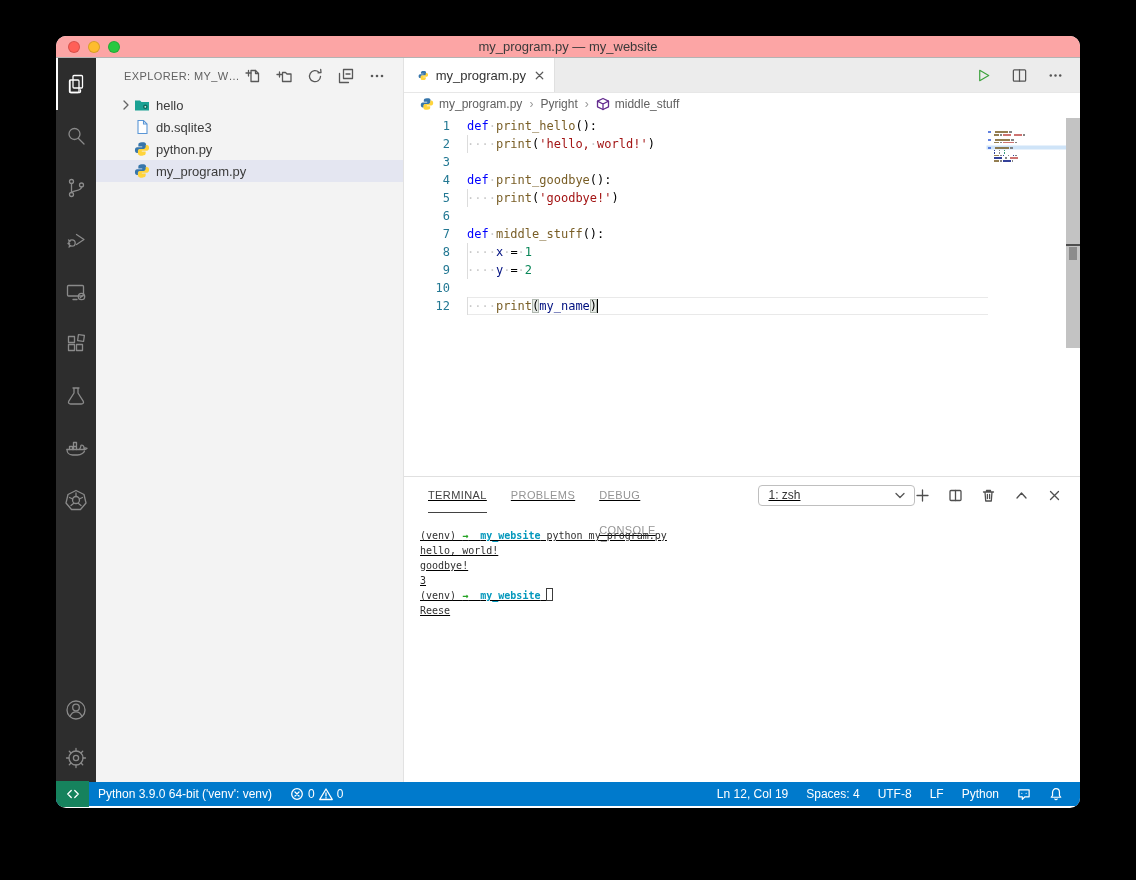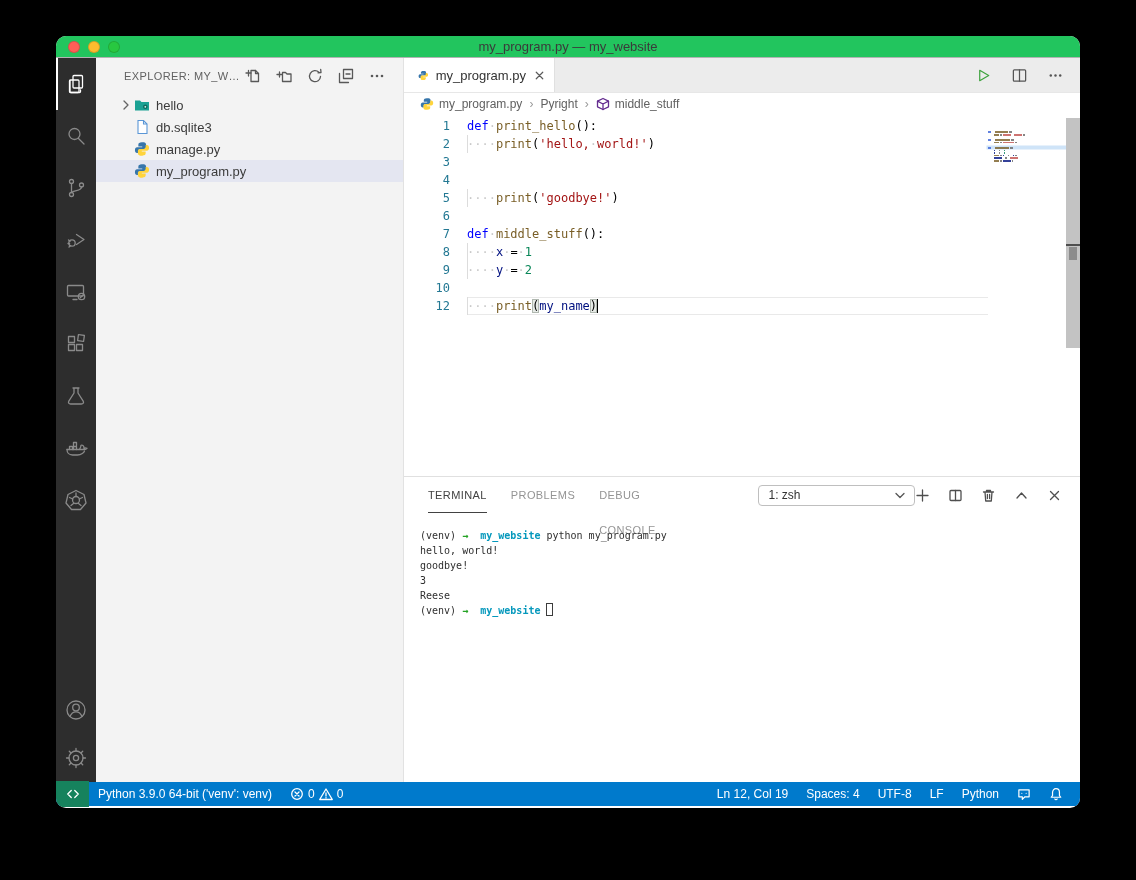--- a/index.html
+++ b/index.html
@@ -1,20 +1,20 @@
 <!DOCTYPE html>
 <html><head>
 <meta charset="utf-8">
 <style>
   * { box-sizing: border-box; margin: 0; padding: 0; }
   html,body { width:1136px; height:880px; background:#000; font-family:"Liberation Sans", sans-serif; }
   .window { position:absolute; left:56px; top:36px; width:1024px; height:772px; background:#fff; border-radius:10px; overflow:hidden; }
 
   
-  .titlebar { height:22px; background:#22c55e; border-bottom:1px solid #b3b3b3; position:relative; }
+  .titlebar { height:22px; background:#fca5a5; border-bottom:1px solid #b3b3b3; position:relative; }
   .lights { position:absolute; left:12px; top:5px; display:flex; gap:8px; }
   .light { width:12px; height:12px; border-radius:50%; border:0.5px solid rgba(0,0,0,.15); }
   .l-close{ background:#ff5f57;} .l-min{ background:#febc2e;} .l-zoom{ background:#28c840;}
   .win-title { text-align:center; font-size:13px; line-height:21px; color:#3a3a3a; }
 
   
   .main { display:flex; height:724px; }
 
   
   .activitybar { width:40px; background:#2d2d2d; display:flex; flex-direction:column; }
@@ -67,21 +67,21 @@
 
   .minimap { width:78px; padding-top:3px; }
   .mm-row { height:1.6px; margin-bottom:1px; white-space:nowrap; }
   .mm-row span { display:inline-block; height:100%; margin-right:1px; opacity:.8; }
   .mm-row.mm-cur { background:#cfe4f8; box-shadow:0 0 0 1.5px #cfe4f8; }
   .scrollbar { position:absolute; right:0; top:3px; width:14px; height:230px; background:#c3c3c3; cursor:pointer; }
   .sbar-line { position:absolute; top:126px; left:0; width:14px; height:2px; background:#4e4e4e; }
   .sbar-thumb { position:absolute; top:129px; left:3px; width:8px; height:13px; background:#8c8c8c; }
 
   
-  .panel { flex:1; border-top:1px solid #e0e0e0; display:flex; flex-direction:column; }
+  .panel { flex:1; border-top:1px solid #e0e0e0; display:flex; flex-direction:column;text-decoration:underline; }
   .panel-head { height:36px; display:flex; align-items:center; padding:0 18px 0 24px; }
   .ptab { font-size:11px; letter-spacing:.4px; color:#949494; margin-right:24px; height:35px; line-height:35px; cursor:pointer; }
   .ptab.active { color:#424242; border-bottom:1px solid #424242; }
   .shell-select { margin-left:38px; width:162px; height:21px; border:1px solid #bfbfbf; border-radius:4px; display:flex; align-items:center; padding:0 9px; font-size:12px; color:#333; cursor:pointer; background:#fff; }
   .shell-select svg { margin-left:auto; width:10px; height:7px; color:#555; }
   .panel-actions { margin-left:auto; display:flex; align-items:center; gap:18px; color:#4f4f4f; }
   .panel-actions svg { width:15px; height:15px; cursor:pointer; }
   .term { padding:15px 0 0 16px; font-family:"DejaVu Sans Mono", monospace; font-size:10px; line-height:15px; }
   .term-line { white-space:pre; }
   .t-plain{color:#2f2f2f}
@@ -250,21 +250,21 @@
             <span>db.sqlite3</span>
           </div>
           <div class="tree-row">
             <span class="twisty"></span>
             <span class="ticon">
               <svg viewBox="0 0 14 14">
                 <path d="M6.8 1.2c-2 0-3 .8-3 2v1.6h3.4v.7H2.7c-1.2 0-1.9 1-1.9 2.5 0 1.4.7 2.4 1.9 2.4h1.1V8.9c0-1 .9-1.8 1.9-1.8h3.1c1 0 1.8-.8 1.8-1.8V3.2c0-1.1-.9-2-2-2z" fill="#3776ab"></path>
                 <path d="M7.2 12.8c2 0 3-.8 3-2V9.2H6.8v-.7h4.5c1.2 0 1.9-1 1.9-2.5 0-1.4-.7-2.4-1.9-2.4h-1.1v1.5c0 1-.9 1.8-1.9 1.8H5.2c-1 0-1.8.8-1.8 1.8v2.1c0 1.1.9 2 2 2z" fill="#ffd43b"></path>
               </svg>
             </span>
-            <span>manage.py</span>
+            <span>python.py</span>
           </div>
           <div class="tree-row sel">
             <span class="twisty"></span>
             <span class="ticon">
               <svg viewBox="0 0 14 14">
                 <path d="M6.8 1.2c-2 0-3 .8-3 2v1.6h3.4v.7H2.7c-1.2 0-1.9 1-1.9 2.5 0 1.4.7 2.4 1.9 2.4h1.1V8.9c0-1 .9-1.8 1.9-1.8h3.1c1 0 1.8-.8 1.8-1.8V3.2c0-1.1-.9-2-2-2z" fill="#3776ab"></path>
                 <path d="M7.2 12.8c2 0 3-.8 3-2V9.2H6.8v-.7h4.5c1.2 0 1.9-1 1.9-2.5 0-1.4-.7-2.4-1.9-2.4h-1.1v1.5c0 1-.9 1.8-1.9 1.8H5.2c-1 0-1.8.8-1.8 1.8v2.1c0 1.1.9 2 2 2z" fill="#ffd43b"></path>
               </svg>
             </span>
             <span>my_program.py</span>
@@ -327,20 +327,21 @@
             <div class="code-line">
               <span class="ln">2</span>
               <span class="code-text"><span class="tok-wsi">····</span><span class="tok-fn">print</span><span class="tok-pun">(</span><span class="tok-str">'hello,</span><span class="tok-ws">·</span><span class="tok-str">world!'</span><span class="tok-pun">)</span></span>
             </div>
             <div class="code-line">
               <span class="ln">3</span>
               <span class="code-text"></span>
             </div>
             <div class="code-line">
               <span class="ln">4</span>
+              <span class="code-text"><span class="tok-kw">def</span><span class="tok-ws">·</span><span class="tok-fn">print_goodbye</span><span class="tok-pun">():</span></span>
             </div>
             <div class="code-line">
               <span class="ln">5</span>
               <span class="code-text"><span class="tok-wsi">····</span><span class="tok-fn">print</span><span class="tok-pun">(</span><span class="tok-str">'goodbye!'</span><span class="tok-pun">)</span></span>
             </div>
             <div class="code-line">
               <span class="ln">6</span>
               <span class="code-text"></span>
             </div>
             <div class="code-line">
@@ -411,22 +412,22 @@
             <svg class="oicon" viewBox="0 0 15 15">
                 <path d="M3.5 3.5l8 8M11.5 3.5l-8 8"></path>
               </svg>
           </div>
         </div>
         <div class="term" id="term">
             <div class="term-line"><span class="t-plain">(venv) </span><span class="t-green">→</span><span class="t-plain">  </span><span class="t-cyan">my_website</span><span class="t-plain"> python my_program.py</span></div>
             <div class="term-line"><span class="t-plain">hello, world!</span></div>
             <div class="term-line"><span class="t-plain">goodbye!</span></div>
             <div class="term-line"><span class="t-plain">3</span></div>
+            <div class="term-line"><span class="t-plain">(venv) </span><span class="t-green">→</span><span class="t-plain">  </span><span class="t-cyan">my_website</span><span class="t-plain"> </span><span class="t-cursor"></span></div>
             <div class="term-line"><span class="t-plain">Reese</span></div>
-            <div class="term-line"><span class="t-plain">(venv) </span><span class="t-green">→</span><span class="t-plain">  </span><span class="t-cyan">my_website</span><span class="t-plain"> </span><span class="t-cursor"></span></div>
           </div>
       </div>
     </div>
   </div>
 
   <div class="statusbar">
     <div class="sb-remote">
       <svg class="oicon" viewBox="0 0 16 16" style="stroke-width:1.5">
           <path d="M10 4l4 4-4 4M6 4L2 8l4 4"></path>
         </svg>

